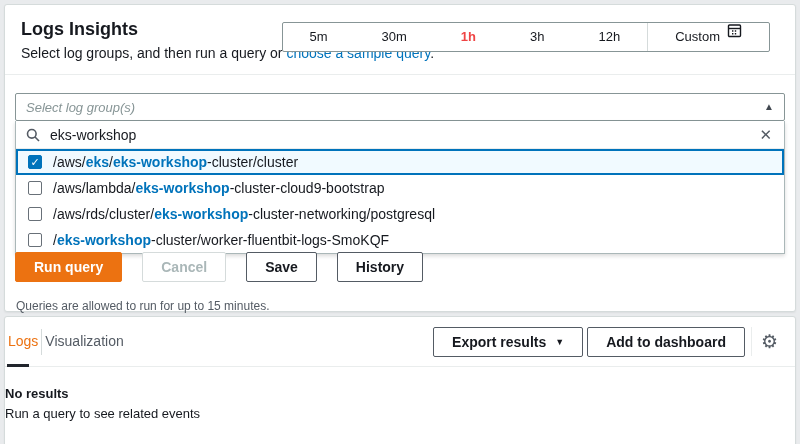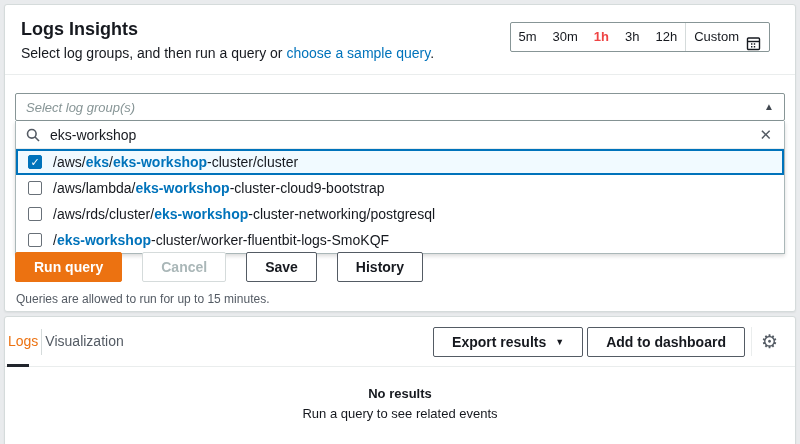--- a/index.html
+++ b/index.html
@@ -14,21 +14,21 @@
 
   
   .header{padding:13px 16px 0 16px}
   .page-title{font-size:18px;font-weight:bold;margin:0;line-height:22px}
   .subtitle{margin-top:5px;font-size:14px;color:#16191f}
   .link{color:#0073bb;cursor:pointer;text-decoration:none}
   .header-divider{position:absolute;top:69px;left:0;width:100%;border-top:1px solid #eaeded}
 
   
   .time-range{position:absolute;top:17px;right:25px;display:flex;align-items:center;height:28px;border:1px solid #879596;background:#fff;border-radius:2px}
-  .tr-item{padding:0 8px;line-height:28px;font-size:13px;color:#16191f;cursor:pointer;display:flex;align-items:flex-end;white-space:nowrap}
+  .tr-item{padding:0 27px;line-height:28px;font-size:13px;color:#16191f;cursor:pointer;display:flex;align-items:flex-start;white-space:nowrap}
   .tr-item.active{color:#ef4444;font-weight:bold}
   .tr-item.divider{border-left:1px solid #d5dbdb}
   .tr-item svg{margin-left:7px}
 
   
   .select-box{position:absolute;top:88px;left:10px;right:10px;height:28px;border:1px solid #879596;border-radius:2px;background:#fff;display:flex;align-items:center;padding:0 10px;box-sizing:border-box;cursor:pointer}
   .placeholder{font-style:italic;color:#879596;font-size:13px;flex:1}
   .caret-up{color:#414750;font-size:10px;line-height:1}
 
   .dropdown{position:absolute;top:116px;left:10px;right:10px;background:#fff;border:1px solid #aab7b8;border-top:none;box-shadow:0 2px 4px rgba(0,0,0,.15)}
@@ -40,34 +40,34 @@
   .lg-row.selected{background:#f1faff;outline:2px solid #0073bb;outline-offset:-2px}
   .cb{width:14px;height:14px;min-width:14px;border:1px solid #687078;border-radius:2px;margin-right:11px;background:#fff;display:flex;align-items:center;justify-content:center;font-size:11px;line-height:1;color:#fff;cursor:pointer;box-sizing:border-box}
   .cb.checked{background:#0073bb;border-color:#0073bb}
   .hl{color:#0073bb;font-weight:bold}
 
   
   .btn-row{position:absolute;top:247px;left:10px;display:flex;gap:20px}
   .btn{height:30px;padding:0 18px;font-size:14px;font-weight:bold;border-radius:2px;background:#fff;border:1px solid #545b64;color:#16191f;font-family:inherit;cursor:pointer;display:flex;align-items:center}
   .btn.primary{background:#ec7211;border-color:#ec7211;color:#fff}
   .btn.disabled{color:#aab7b8;border-color:#d5dbdb;cursor:default}
-  .note{position:absolute;top:287px;left:11px;font-size:12px;color:#545b64}
+  .note{position:absolute;top:294px;left:11px;font-size:12px;color:#545b64}
 
   
   .tabbar{display:flex;align-items:center;height:49px;border-bottom:1px solid #eaeded;padding-right:12px}
   .tab{padding:0 3px;font-size:14px;font-weight:normal;color:#545b64;line-height:49px;position:relative;cursor:pointer}
   .tab.active{color:#ec7211}
   .tab.active::after{content:"";position:absolute;left:2px;right:12px;bottom:-1px;height:3px;background:#21252c}
   .tab-divider{width:1px;height:26px;background:#d5dbdb}
   .tab-actions{margin-left:auto;display:flex;align-items:center;gap:4px}
   .caret-down{font-size:9px;margin-left:9px;color:#16191f}
   .settings-divider{width:1px;height:29px;background:#eaeded;margin-left:2px}
   .gear{font-size:19px;color:#545b64;padding:0 5px;cursor:pointer;line-height:1}
 
-  .empty{text-align:center;margin-top:19px;font-size:13px}
+  .empty{margin-top:19px;font-size:13px}
   .empty-title{font-weight:bold;margin-bottom:5px}
 </style>
 </head>
 <body>
 
 <div class="card" id="top-card">
   <div class="header">
     <h1 class="page-title">Logs Insights</h1>
     <div class="subtitle"><span>Select log groups, and then run a query or </span><a class="link">choose a sample query</a><span>.</span></div>
   </div>

